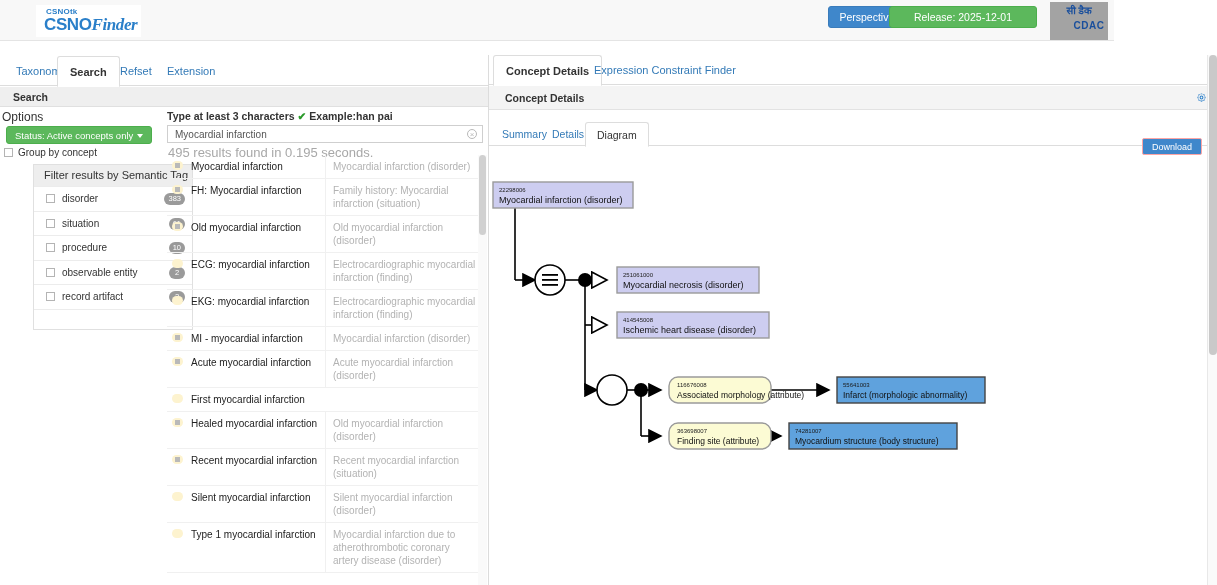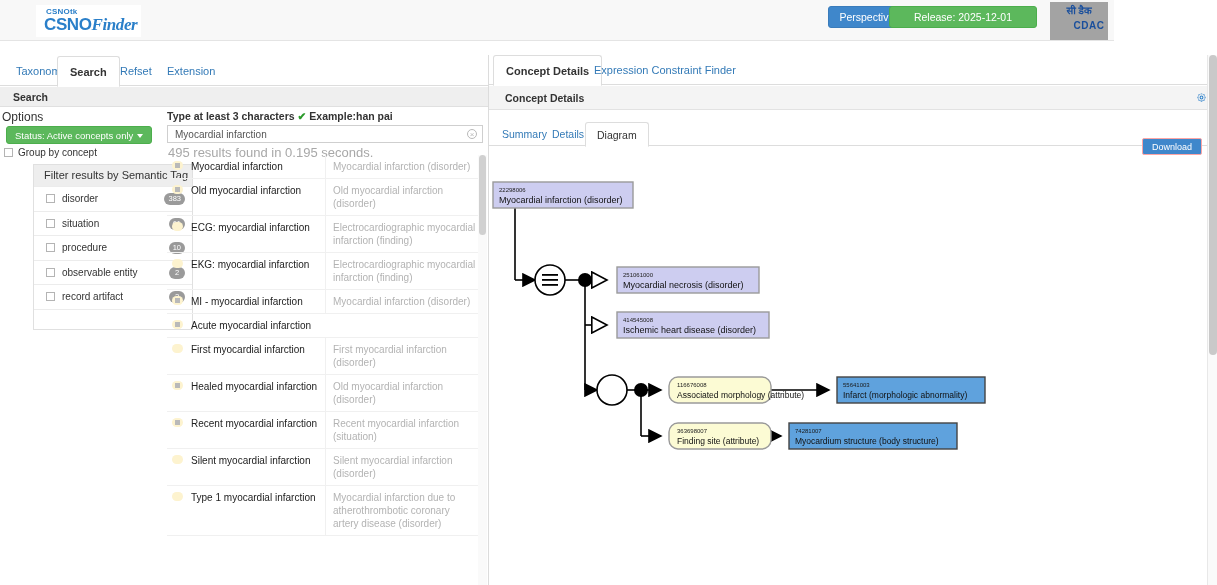--- a/index.html
+++ b/index.html
@@ -245,20 +245,27 @@
     <div class="res-ico-wrap">
         <div class="res-ico sq"></div>
       </div>
     <div class="res-term">Myocardial infarction</div>
     <div class="res-fsn">Myocardial infarction (disorder)</div>
   </div>
   <div class="res-row">
     <div class="res-ico-wrap">
         <div class="res-ico sq"></div>
       </div>
+    <div class="res-term">FH: Myocardial infarction</div>
+    <div class="res-fsn">Family history: Myocardial infarction (situation)</div>
+  </div>
+  <div class="res-row">
+    <div class="res-ico-wrap">
+        <div class="res-ico sq"></div>
+      </div>
     <div class="res-term">Old myocardial infarction</div>
     <div class="res-fsn">Old myocardial infarction (disorder)</div>
   </div>
   <div class="res-row">
     <div class="res-ico-wrap">
         <div class="res-ico"></div>
       </div>
     <div class="res-term">ECG: myocardial infarction</div>
     <div class="res-fsn">Electrocardiographic myocardial infarction (finding)</div>
   </div>
@@ -274,27 +281,27 @@
         <div class="res-ico sq"></div>
       </div>
     <div class="res-term">MI - myocardial infarction</div>
     <div class="res-fsn">Myocardial infarction (disorder)</div>
   </div>
   <div class="res-row">
     <div class="res-ico-wrap">
         <div class="res-ico sq"></div>
       </div>
     <div class="res-term">Acute myocardial infarction</div>
+    <div class="res-fsn">Acute myocardial infarction (disorder)</div>
   </div>
   <div class="res-row">
     <div class="res-ico-wrap">
         <div class="res-ico"></div>
       </div>
     <div class="res-term">First myocardial infarction</div>
-    <div class="res-fsn">First myocardial infarction (disorder)</div>
   </div>
   <div class="res-row">
     <div class="res-ico-wrap">
         <div class="res-ico sq"></div>
       </div>
     <div class="res-term">Healed myocardial infarction</div>
     <div class="res-fsn">Old myocardial infarction (disorder)</div>
   </div>
   <div class="res-row">
     <div class="res-ico-wrap">

